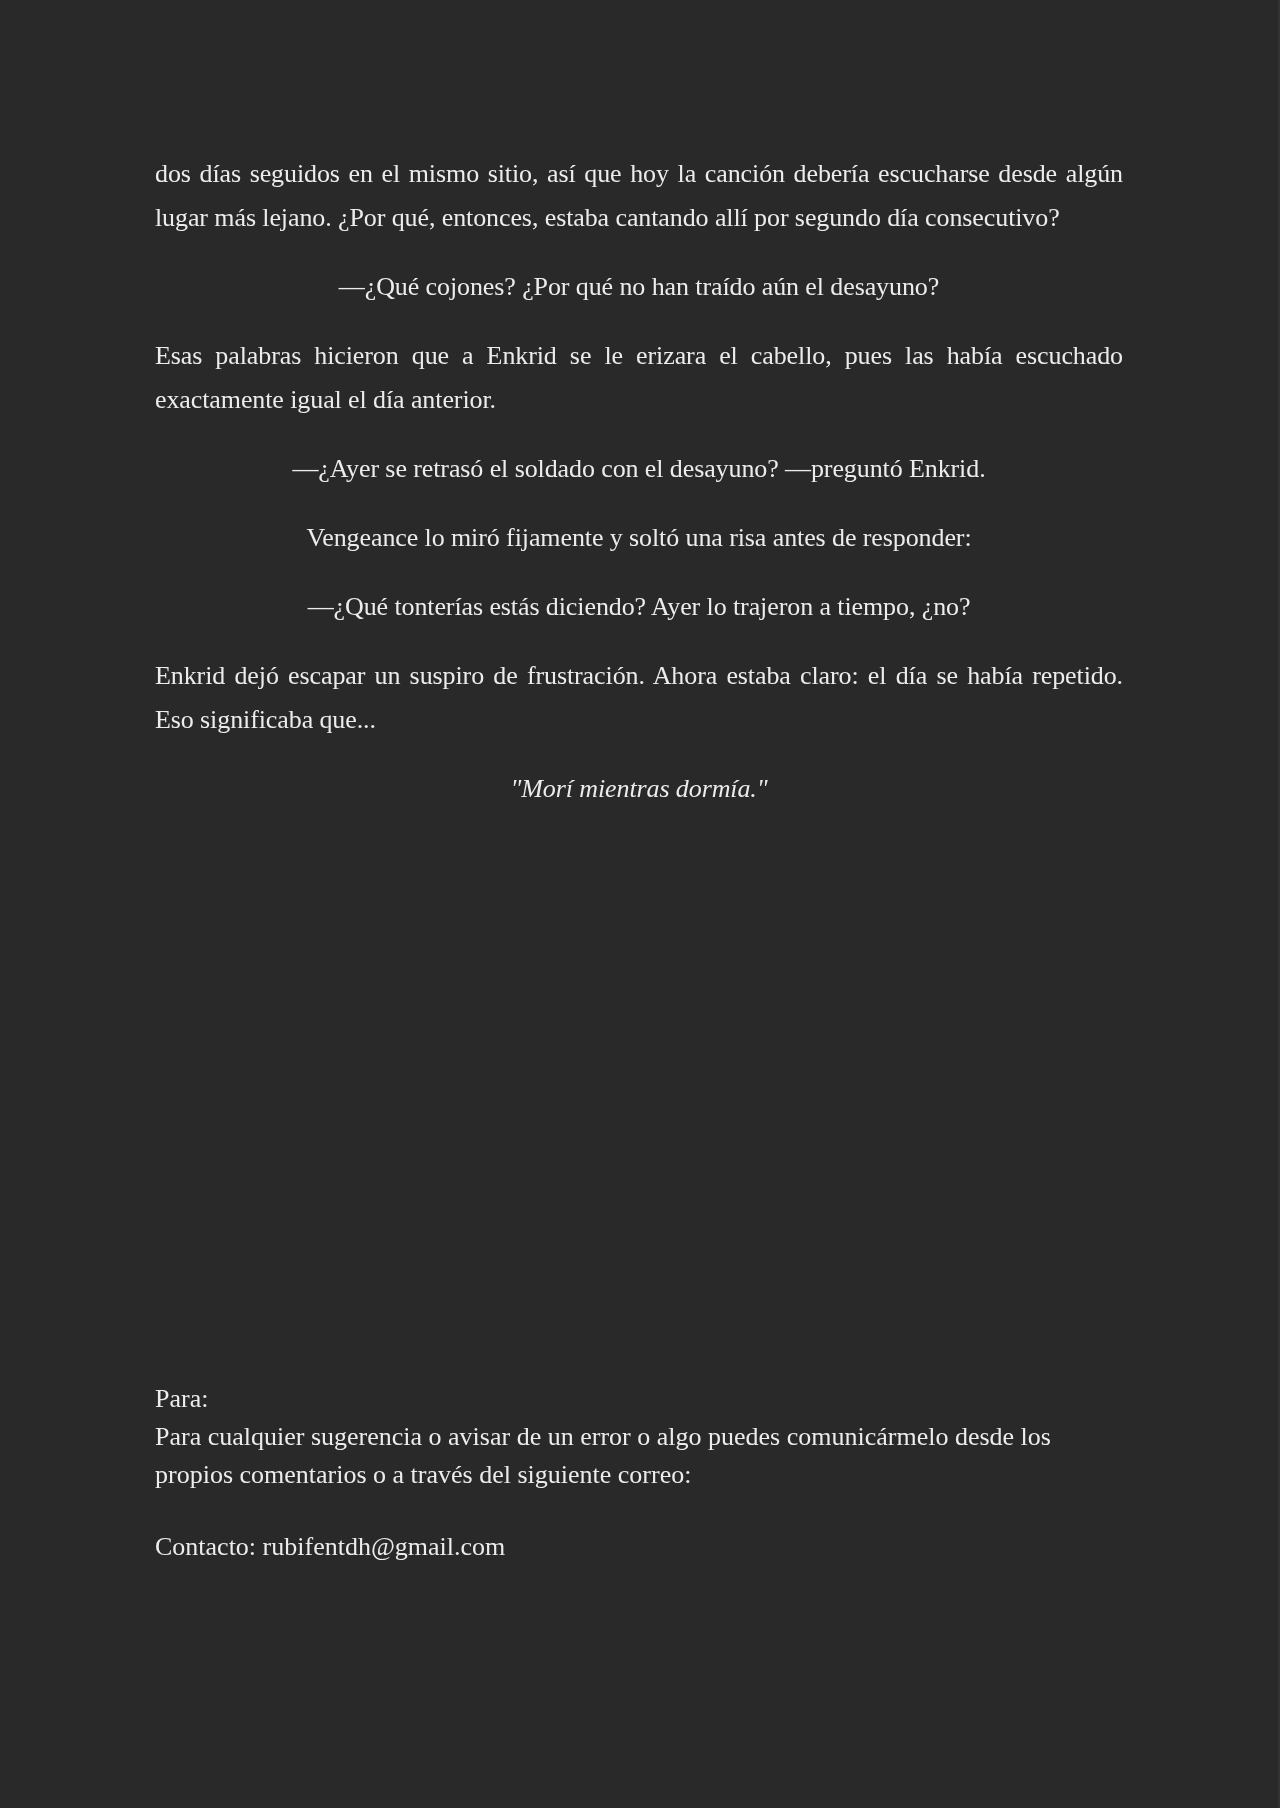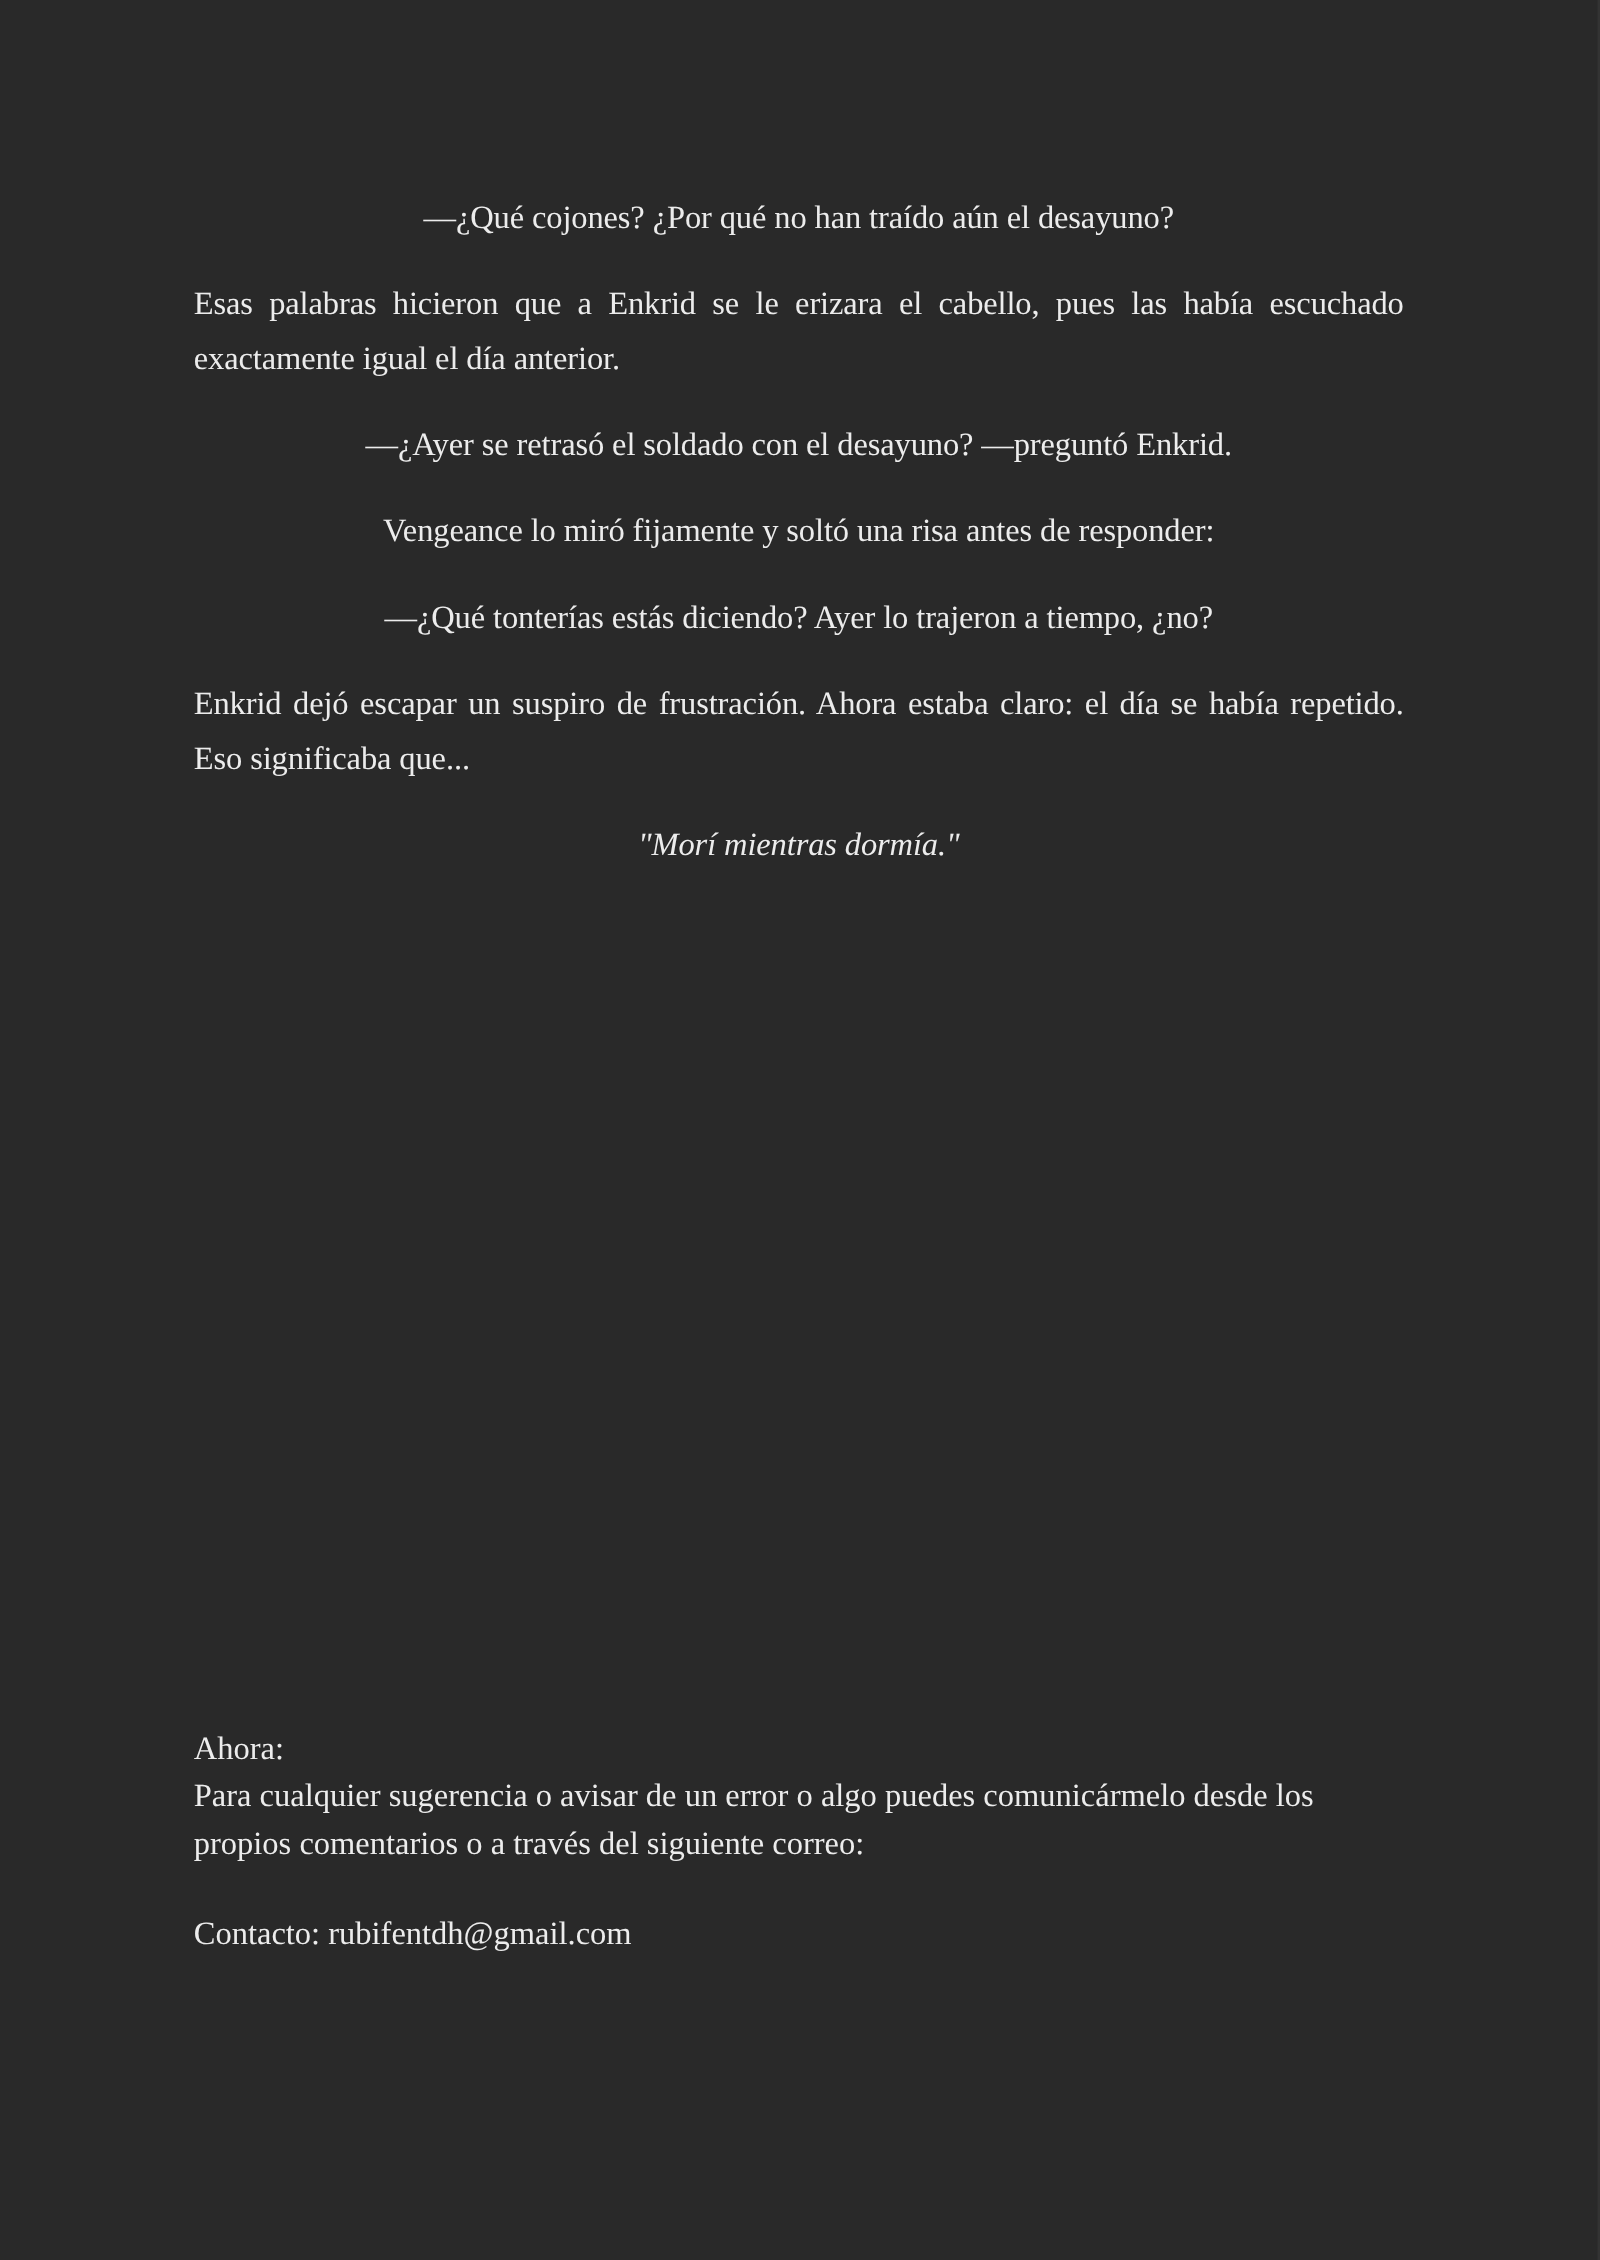--- a/index.html
+++ b/index.html
@@ -57,26 +57,27 @@
       margin-top: 34px;
       display: block;
     }
   </style>
 </head>
 <body>
 
 <div class="edge-strip"></div>
 
 <main class="content">
+  <p class="para">dos días seguidos en el mismo sitio, así que hoy la canción debería escucharse desde algún lugar más lejano. ¿Por qué, entonces, estaba cantando allí por segundo día consecutivo?</p>
   <p class="para left">—¿Qué cojones? ¿Por qué no han traído aún el desayuno?</p>
   <p class="para">Esas palabras hicieron que a Enkrid se le erizara el cabello, pues las había escuchado exactamente igual el día anterior.</p>
   <p class="para left">—¿Ayer se retrasó el soldado con el desayuno? —preguntó Enkrid.</p>
   <p class="para left">Vengeance lo miró fijamente y soltó una risa antes de responder:</p>
   <p class="para left">—¿Qué tonterías estás diciendo? Ayer lo trajeron a tiempo, ¿no?</p>
   <p class="para">Enkrid dejó escapar un suspiro de frustración. Ahora estaba claro: el día se había repetido. Eso significaba que...</p>
   <p class="para left italic">"Morí mientras dormía."</p>
 </main>
 
 <section class="notes">
-  <span class="line">Ahora:</span>
+  <span class="line">Para:</span>
   <span class="line">Para cualquier sugerencia o avisar de un error o algo puedes comunicármelo desde los propios comentarios o a través del siguiente correo:</span>
   <span class="contact"><span>Contacto: </span><span>rubifentdh@gmail.com</span></span>
 </section>
 
 </body></html>

